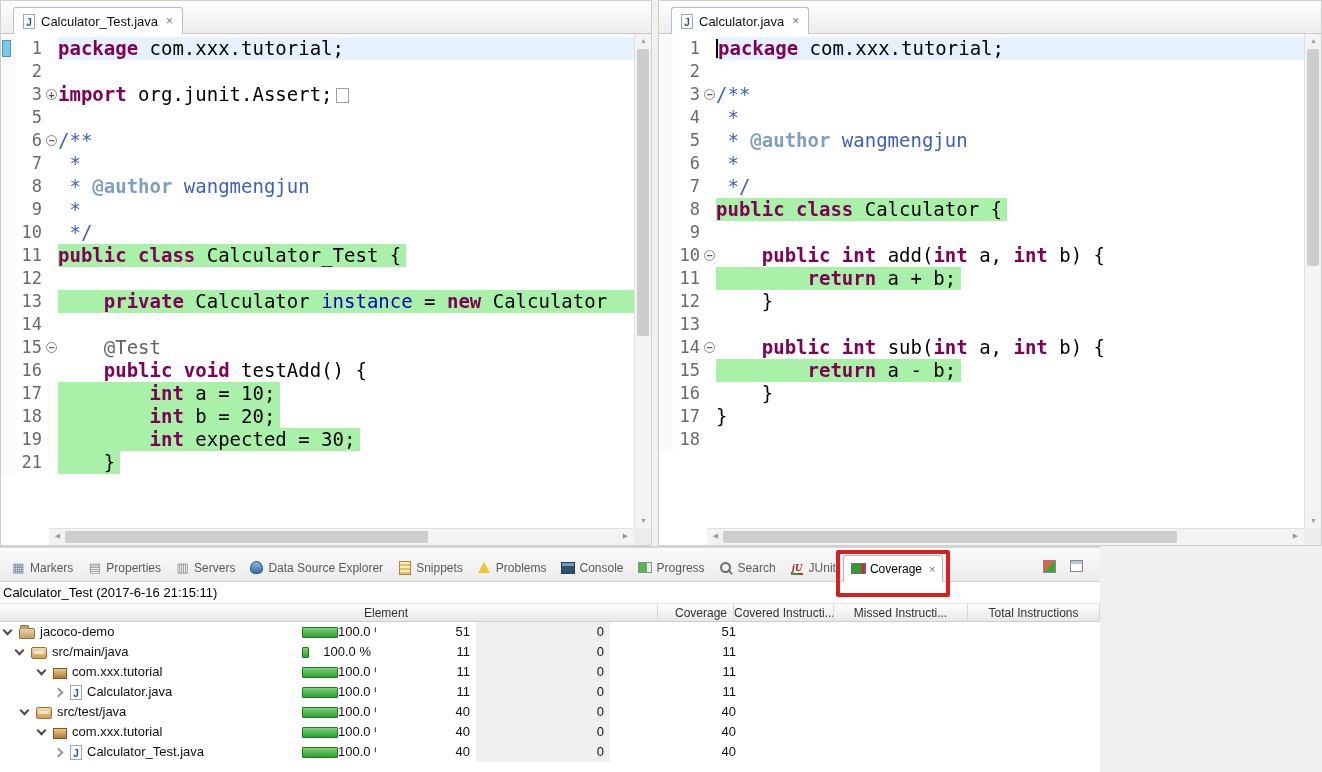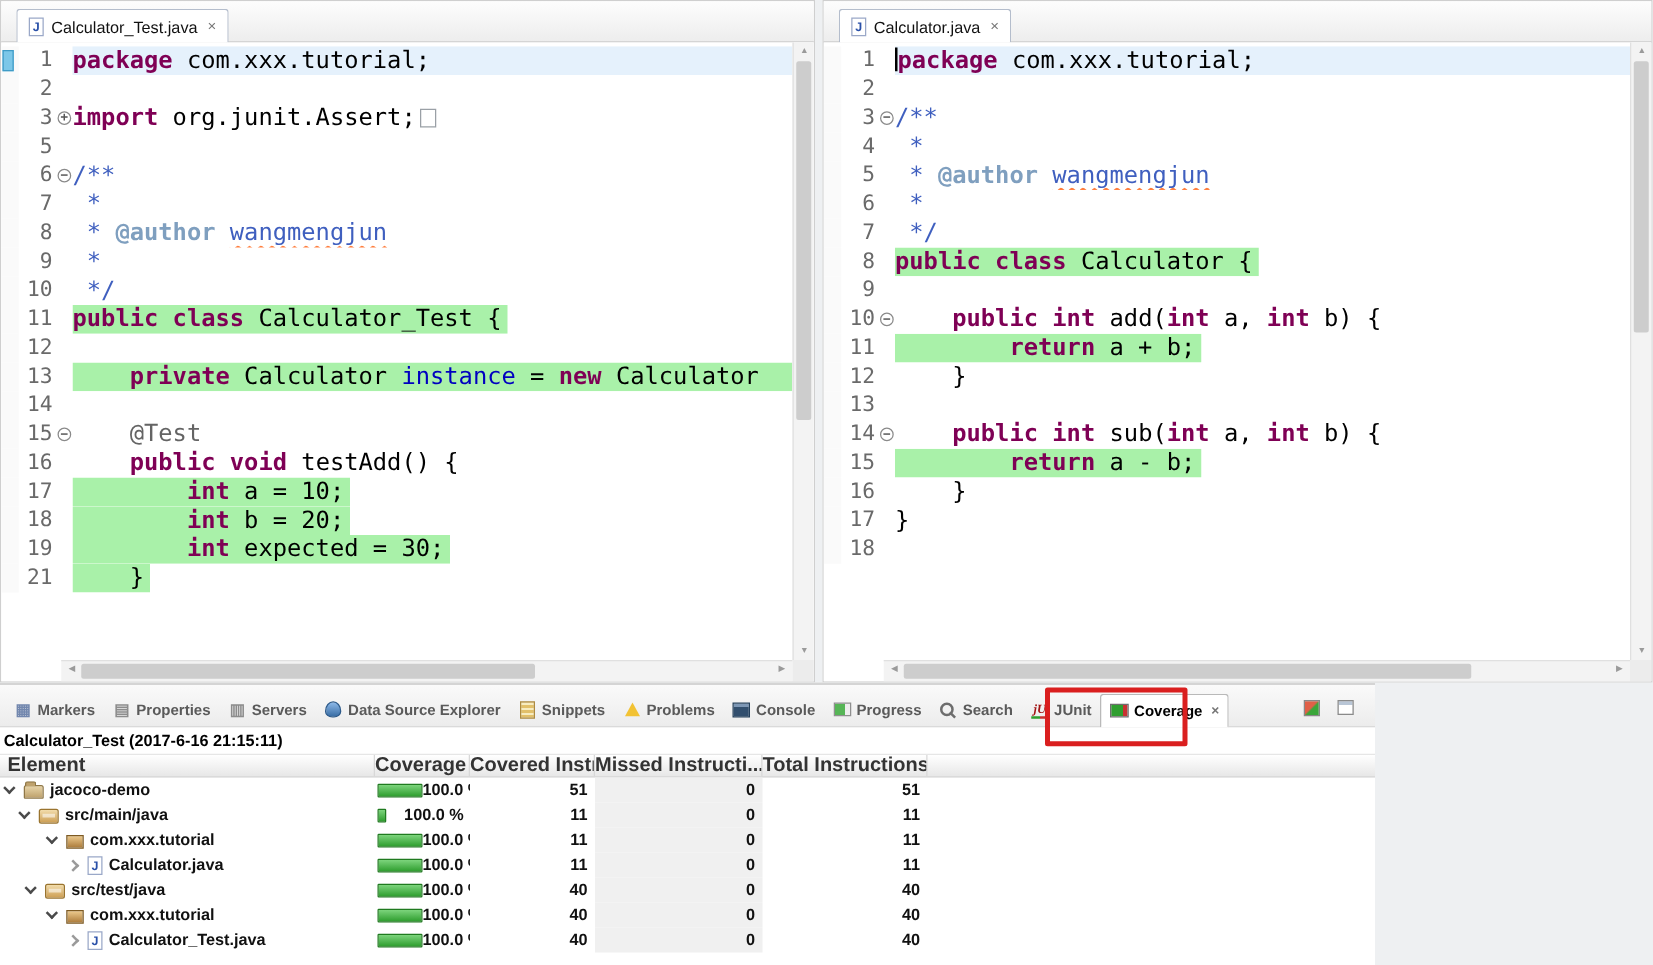--- a/index.html
+++ b/index.html
@@ -45,21 +45,21 @@
   .vthumb{position:absolute;left:2px;right:2px;background:#cdcdcd;border-radius:2px;}
   .hthumb{position:absolute;top:2px;bottom:2px;background:#cdcdcd;border-radius:2px;}
   .sarrow{position:absolute;width:17px;height:14px;font-size:7px;line-height:14px;color:#9a9a9a;text-align:center;cursor:pointer;}
   .sarrow.up{top:0;left:0;}  .sarrow.up::before{content:"\25B2";}
   .sarrow.down{bottom:0;left:0;} .sarrow.down::before{content:"\25BC";}
   .sarrow.left{left:0;top:0;} .sarrow.left::before{content:"\25C0";}
   .sarrow.right{right:0;top:0;} .sarrow.right::before{content:"\25B6";}
   .scorner{position:absolute;right:0;bottom:0;width:17px;height:17px;background:#ececec;}
 
   
-  #bottom{position:absolute;left:0;top:546px;width:1100px;height:226px;background:#fff;border-top:2px solid #d4d4d4;font-weight:bold;}
+  #bottom{position:absolute;left:0;top:546px;width:1100px;height:226px;background:#fff;border-top:2px solid #d4d4d4;}
   .btabs{height:34px;background:linear-gradient(#fafafa,#ececec);border-bottom:1px solid #d0d0d0;display:flex;align-items:flex-end;}
   .tabs-inner{display:flex;align-items:flex-end;flex:1;padding-left:4px;}
   .view-tab{height:27px;display:flex;align-items:center;gap:4px;padding:0 7px;font-size:12px;color:#5a5a5a;cursor:pointer;white-space:nowrap;}
   .view-tab.active{background:#fff;border:1px solid #b9b9b9;border-bottom:1px solid #fff;border-radius:3px 3px 0 0;color:#000;margin-bottom:-1px;}
   .vt-close{color:#777;font-size:11px;margin-left:3px;}
   .bar-right{display:flex;align-items:center;gap:12px;padding:0 16px 8px 0;}
 
   
   .vt-icon{width:15px;height:14px;flex:none;display:inline-flex;align-items:center;justify-content:center;position:relative;}
   .markers-icon::before{content:"\25A6";color:#7287ae;font-size:13px;}
@@ -74,21 +74,21 @@
   .search-icon::after{content:"";width:2px;height:6px;background:#6d6d6d;position:absolute;left:10px;top:8px;transform:rotate(-45deg);}
   .junit-icon::before{content:"jU";font:bold italic 10px/14px "Liberation Serif",serif;color:#a31515;}
   .junit-icon::after{content:"";position:absolute;left:1px;bottom:0;width:12px;height:2px;background:linear-gradient(90deg,#2f9e2f 0 7px,#c83232 7px);}
   .coverage-icon::before{content:"";width:13px;height:9px;background:linear-gradient(90deg,#2f9e2f 0 9px,#c83232 9px);border:1px solid #6d6d6d;}
   .sessions-icon::before{content:"";width:11px;height:11px;background:linear-gradient(135deg,#e06048 0 45%,#3aa63a 55%);border:1px solid #888;}
   .layout-icon::before{content:"";width:11px;height:10px;border:1px solid #8a8a8a;background:linear-gradient(#b9c6d6 0 3px,#fff 3px);}
 
   .session-label{height:21px;line-height:21px;font-size:13px;color:#000;padding-left:3px;background:#fff;}
 
   
-  .cov-header{display:flex;height:19px;background:linear-gradient(#ffffff,#e7e7e7);border-top:1px solid #e6e6e6;border-bottom:1px solid #cfcfcf;font-size:16px;color:#333;}
+  .cov-header{display:flex;height:19px;background:linear-gradient(#ffffff,#e7e7e7);border-top:1px solid #e6e6e6;border-bottom:1px solid #cfcfcf;font-size:12px;color:#333;justify-content:flex-end;}
   .hcol{border-right:1px solid #d8d8d8;line-height:18px;overflow:hidden;white-space:nowrap;flex:none;cursor:pointer;}
   .cov-header .hcol:nth-child(1){text-align:left;padding-left:6px;}
   .cov-header .hcol:nth-child(2){text-align:right;padding-right:6px;}
   .cov-header .hcol:nth-child(n+3){text-align:center;}
   .c-el{width:300px;} .c-cov{width:76px;} .c-cv{width:100px;} .c-ms{width:134px;} .c-tt{width:132px;}
   .t-row{display:flex;height:20px;align-items:flex-end;font-size:13px;color:#111;cursor:default;}
   .cell{height:20px;line-height:20px;overflow:hidden;white-space:nowrap;flex:none;}
   .cell.c-el{display:flex;align-items:center;}
   .cell.num{text-align:right;padding-right:6px;}
   .cell.missed{background:#f0f0f0;}

